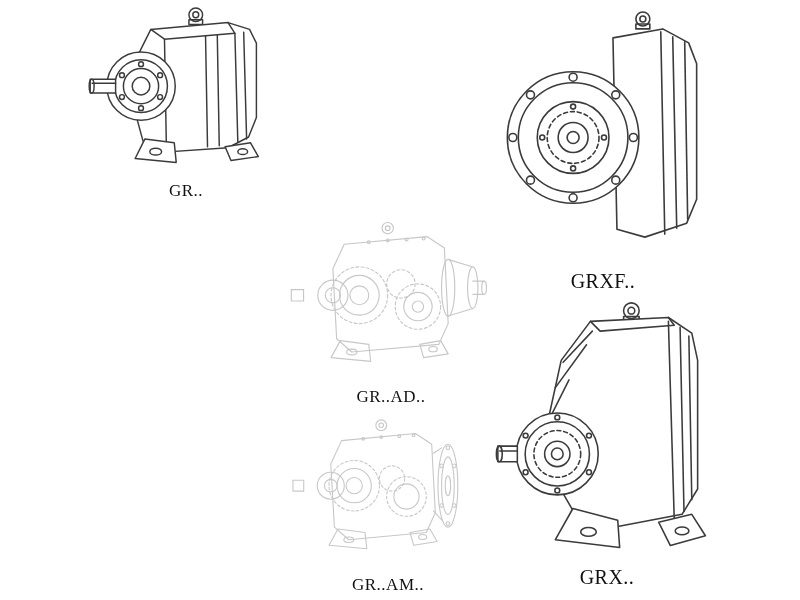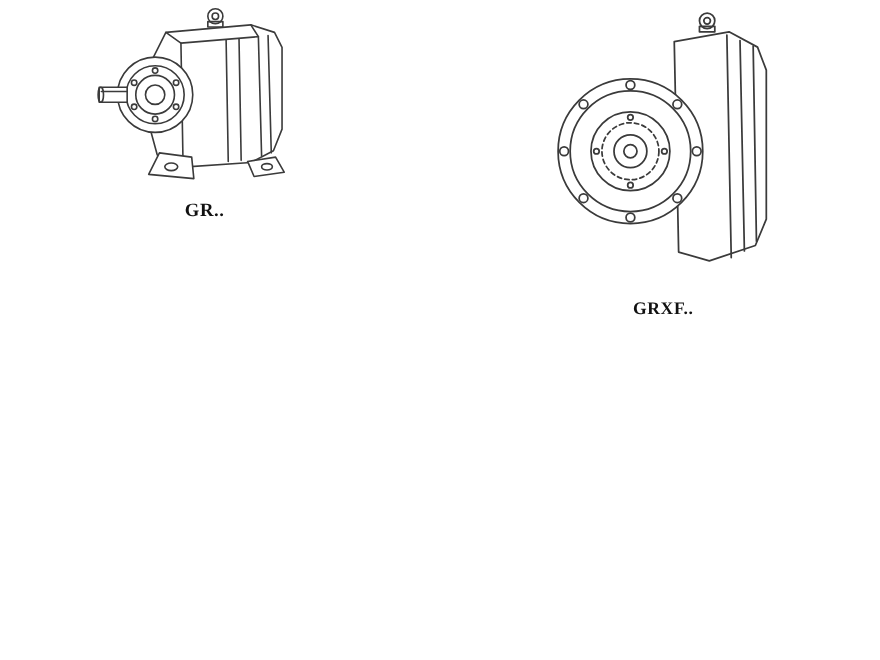--- a/index.html
+++ b/index.html
@@ -6,24 +6,24 @@
   .canvas{
     position:relative;width:800px;height:600px;background:#fff;
     overflow:hidden;font-family:"Liberation Serif",serif;
   }
   .figure{
     position:absolute;display:flex;flex-direction:column;align-items:center;
   }
   .figure svg.art{width:100%;height:calc(100% - 24px);display:block;}
   .fig-label{
     height:24px;line-height:22px;
-    font-weight:700;font-size:17px;letter-spacing:.5px;
+    font-weight:400;font-size:17px;letter-spacing:.5px;
     color:var(--label,#111);white-space:nowrap;
   }
-  .fig-label.lg{font-size:16px;}
+  .fig-label.lg{font-size:20px;}
   .solid{color:var(--line,#3b3b3b);}
   .ghost{color:var(--ghost,#c7c7c7);}
 </style>
 </head>
 <body>
 
 <svg width="0" height="0" style="position:absolute" aria-hidden="true">
   <defs>
 
     <symbol id="sym-side" viewBox="0 0 200 180">
@@ -235,17 +235,35 @@
 
 
   <div class="figure solid" style="left:492px;top:6px;width:222px;height:288px">
     <svg class="art">
         <use href="#sym-front"></use>
       </svg>
     <div class="fig-label lg">GRXF..</div>
   </div>
 
 
-
-
-
+  <div class="figure ghost" style="left:288px;top:214px;width:206px;height:196px">
+    <svg class="art">
+        <use href="#sym-ghost-ad"></use>
+      </svg>
+    <div class="fig-label" style="color:var(--label,#111)">GR..AD..</div>
+  </div>
+
+
+  <div class="figure ghost" style="left:288px;top:410px;width:200px;height:188px">
+    <svg class="art">
+        <use href="#sym-ghost-am"></use>
+      </svg>
+    <div class="fig-label" style="color:var(--label,#111)">GR..AM..</div>
+  </div>
+
+  <div class="figure solid" style="left:494px;top:298px;width:226px;height:292px">
+    <svg class="art">
+        <use href="#sym-large"></use>
+      </svg>
+    <div class="fig-label lg">GRX..</div>
+  </div>
 
 </div>
 
 </body></html>

